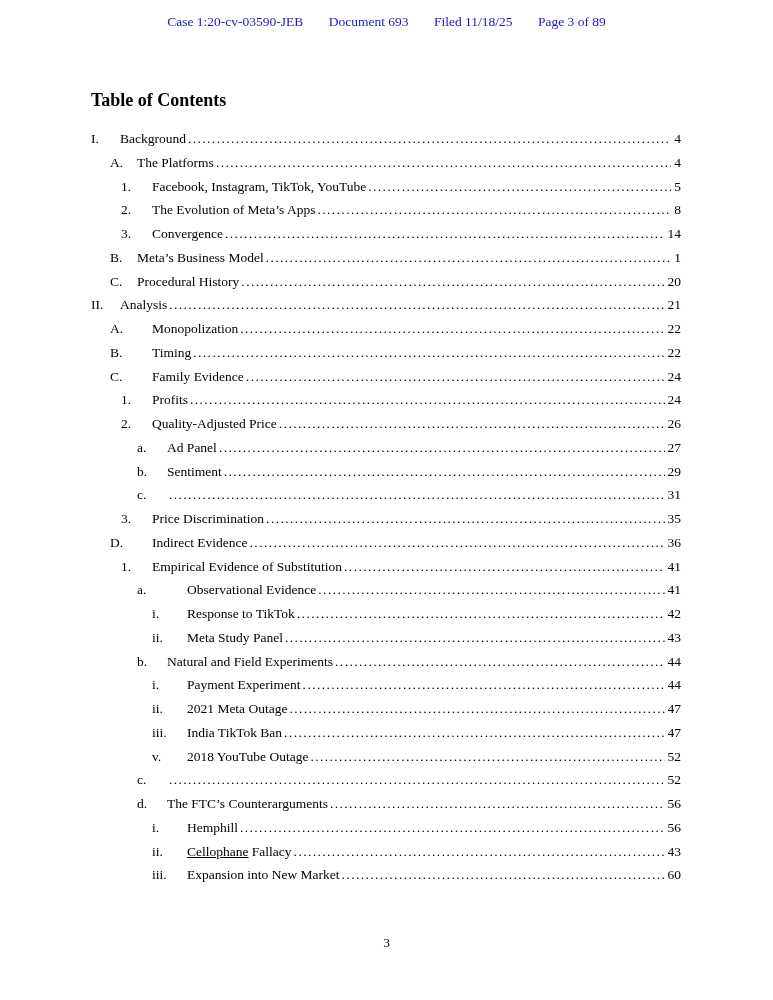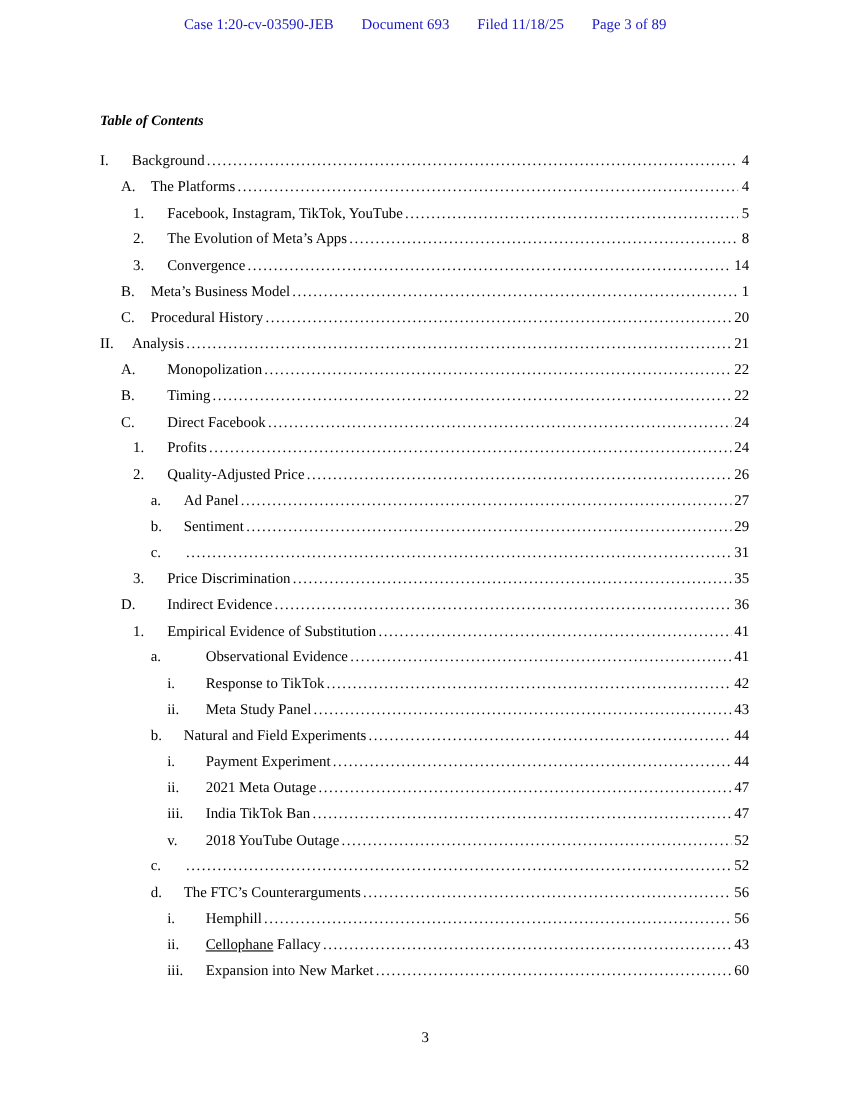--- a/index.html
+++ b/index.html
@@ -30,23 +30,22 @@
   }
   .toc-container {
     position: absolute;
     top: 90px;
     left: 91px;
     right: 92px;
     font-size: 13.5px;
   }
   .toc-title {
     font-weight: bold;
-    font-size: 13px;
-    margin: 12px 0 16px 0;
-    font-style: italic;
+    font-size: 18px;
+    margin: 0 0 16px 0;
   }
   .toc-list {
     width: 100%;
   }
   .toc-row {
     display: flex;
     align-items: baseline;
     line-height: 23.75px;
     white-space: nowrap;
   }
@@ -162,21 +161,21 @@
           <span class="toc-page">22</span>
         </div>
         <div class="toc-row lvl-A2">
           <span class="toc-label">B.</span>
           <span class="toc-text">Timing</span>
           <span class="leader"></span>
           <span class="toc-page">22</span>
         </div>
         <div class="toc-row lvl-A2">
           <span class="toc-label">C.</span>
-          <span class="toc-text">Direct Facebook</span>
+          <span class="toc-text">Family Evidence</span>
           <span class="leader"></span>
           <span class="toc-page">24</span>
         </div>
         <div class="toc-row lvl-N">
           <span class="toc-label">1.</span>
           <span class="toc-text">Profits</span>
           <span class="leader"></span>
           <span class="toc-page">24</span>
         </div>
         <div class="toc-row lvl-N">

